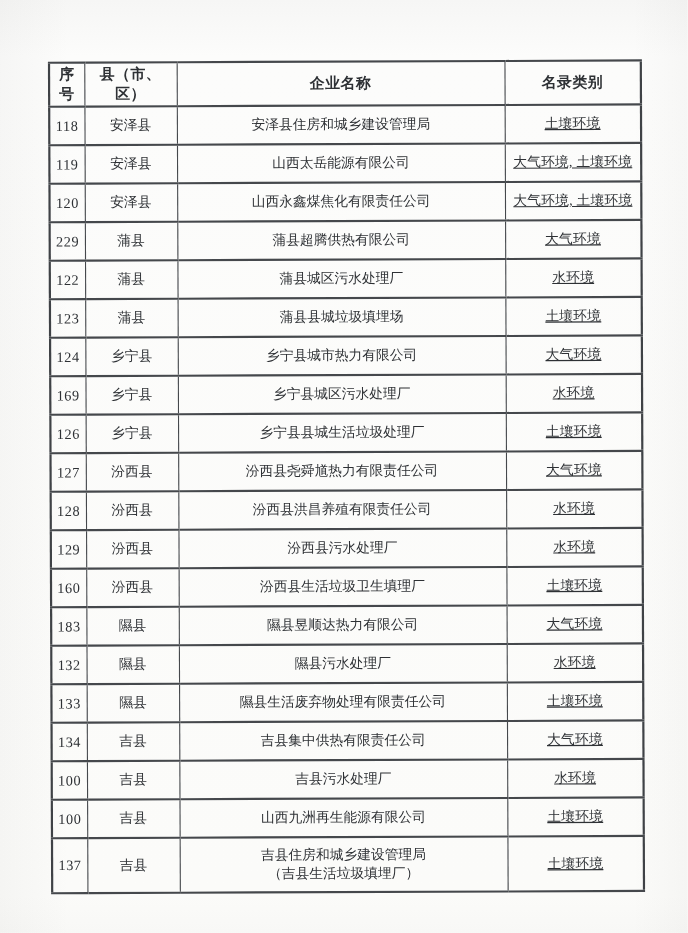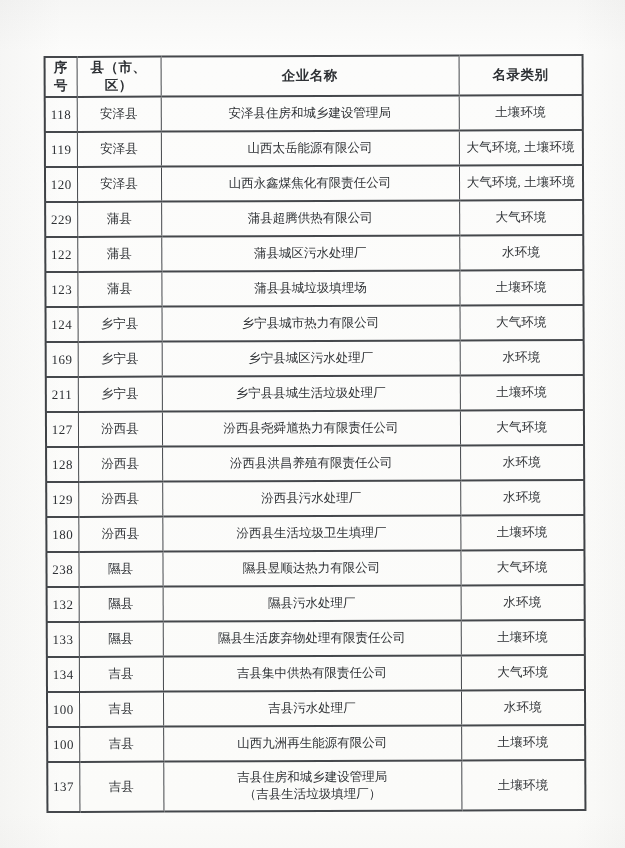--- a/index.html
+++ b/index.html
@@ -30,21 +30,21 @@
     overflow:hidden;
   }
   .doc-table{border:2px solid #3f4246;}
   .doc-table thead tr{height:36px;}
   .doc-table thead th{font-weight:bold;font-size:13.5px;letter-spacing:0.5px;}
   .doc-table tbody tr{height:35px;}
   .doc-table tbody tr:last-child{height:50px;}
   .doc-table td{font-size:12.5px;}
   .doc-table td.cell-no{font-size:13px;letter-spacing:0.5px;}
   .doc-table td.cell-name{white-space:pre-line;line-height:1.35;}
-  .doc-table td.cell-cat{letter-spacing:0.2px;}
+  .doc-table td.cell-cat{letter-spacing:0.2px;text-decoration:underline;}
 </style>
 </head>
 <body>
 
 <div class="page">
   <table class="doc-table">
     <colgroup>
       <col class="c-no">
         <col class="c-county">
         <col class="c-name">
@@ -101,21 +101,21 @@
           <td class="cell-name">乡宁县城市热力有限公司</td>
           <td class="cell-cat">大气环境</td>
         </tr>
         <tr>
           <td class="cell-no">169</td>
           <td class="cell-county">乡宁县</td>
           <td class="cell-name">乡宁县城区污水处理厂</td>
           <td class="cell-cat">水环境</td>
         </tr>
         <tr>
-          <td class="cell-no">211</td>
+          <td class="cell-no">126</td>
           <td class="cell-county">乡宁县</td>
           <td class="cell-name">乡宁县县城生活垃圾处理厂</td>
           <td class="cell-cat">土壤环境</td>
         </tr>
         <tr>
           <td class="cell-no">127</td>
           <td class="cell-county">汾西县</td>
           <td class="cell-name">汾西县尧舜馗热力有限责任公司</td>
           <td class="cell-cat">大气环境</td>
         </tr>
@@ -125,27 +125,27 @@
           <td class="cell-name">汾西县洪昌养殖有限责任公司</td>
           <td class="cell-cat">水环境</td>
         </tr>
         <tr>
           <td class="cell-no">129</td>
           <td class="cell-county">汾西县</td>
           <td class="cell-name">汾西县污水处理厂</td>
           <td class="cell-cat">水环境</td>
         </tr>
         <tr>
-          <td class="cell-no">180</td>
+          <td class="cell-no">160</td>
           <td class="cell-county">汾西县</td>
           <td class="cell-name">汾西县生活垃圾卫生填理厂</td>
           <td class="cell-cat">土壤环境</td>
         </tr>
         <tr>
-          <td class="cell-no">238</td>
+          <td class="cell-no">183</td>
           <td class="cell-county">隰县</td>
           <td class="cell-name">隰县昱顺达热力有限公司</td>
           <td class="cell-cat">大气环境</td>
         </tr>
         <tr>
           <td class="cell-no">132</td>
           <td class="cell-county">隰县</td>
           <td class="cell-name">隰县污水处理厂</td>
           <td class="cell-cat">水环境</td>
         </tr>

